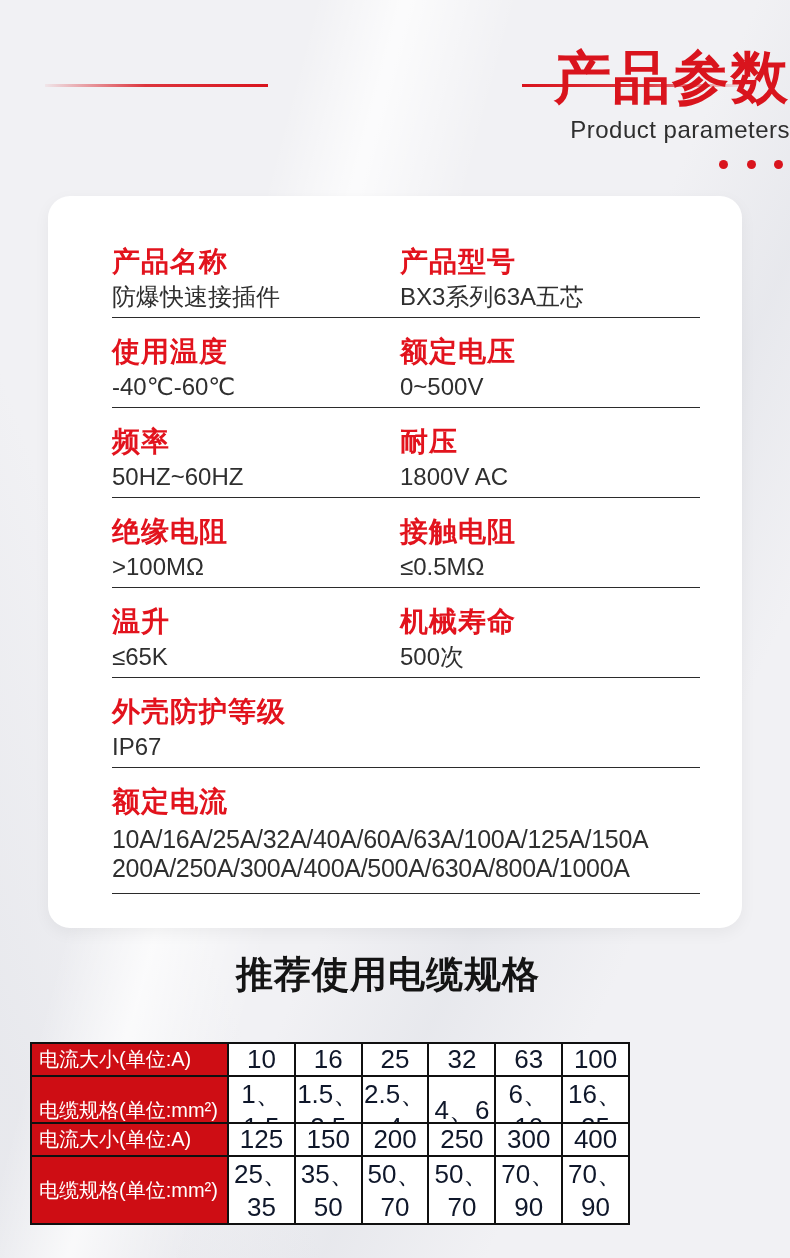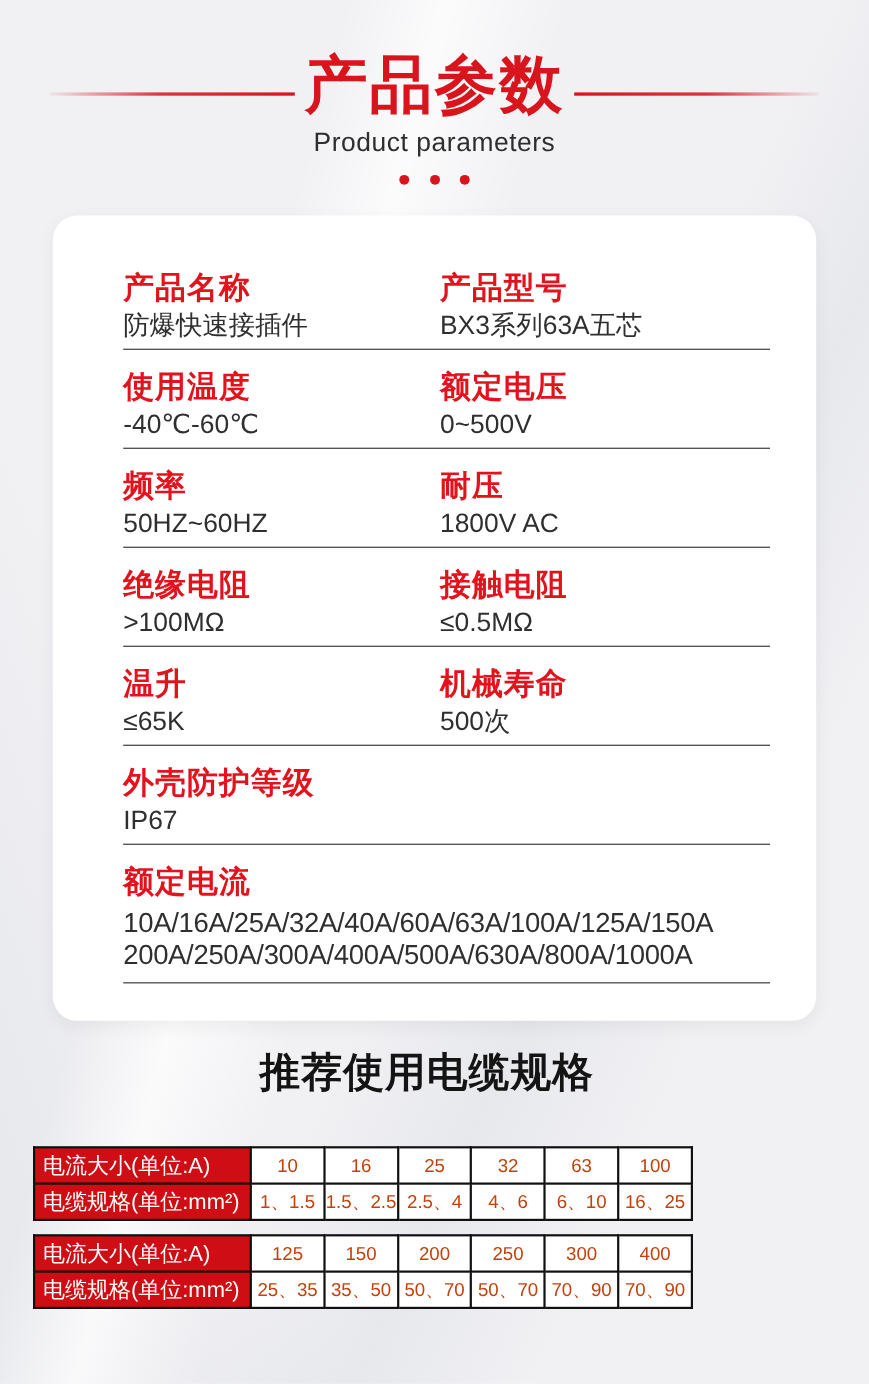--- a/index.html
+++ b/index.html
@@ -6,21 +6,21 @@
   body{
     width:790px;height:1258px;position:relative;overflow:hidden;
     font-family:"Liberation Sans","DejaVu Sans",sans-serif;
     background-color:#f1f1f4;
     background-image:
       linear-gradient(105deg, rgba(255,255,255,0) 28%, rgba(255,255,255,.75) 36%, rgba(255,255,255,0) 46%),
       linear-gradient(70deg, rgba(208,211,219,.28) 6%, rgba(255,255,255,0) 26%),
       linear-gradient(115deg, rgba(255,255,255,0) 55%, rgba(209,212,220,.30) 66%, rgba(255,255,255,0) 78%);
   }
   
-  .hdr{position:absolute;top:0;left:0;width:790px;text-align:center;}
+  .hdr{position:absolute;top:0;left:0;width:790px;text-align:right;}
   .hdr-title{
     margin-top:46px;font-size:57px;line-height:1.1;font-weight:800;
     color:#d9141d;letter-spacing:2px;
   }
   .decor-line{position:absolute;top:84px;width:223px;height:3px;}
   .decor-line.left{left:45px;background:linear-gradient(to right, rgba(217,20,29,0.05), rgba(217,20,29,.85) 45%, #d9141d);}
   .decor-line.right{left:522px;background:linear-gradient(to left, rgba(217,20,29,0.05), rgba(217,20,29,.85) 45%, #d9141d);}
   .hdr-sub{margin-top:7px;font-size:24px;color:#2e2e2e;letter-spacing:.5px;}
   .hdr-dots{margin-top:11px;}
   .dot{display:inline-block;width:9px;height:9px;border-radius:50%;background:#d9141d;margin:0 7px;vertical-align:middle;}
@@ -50,21 +50,21 @@
   }
   table.cable.t1{top:1042px;}
   table.cable.t2{top:1122px;}
   table.cable th, table.cable td{
     border:2px solid #101010;height:33px;box-sizing:border-box;padding:0;
   }
   table.cable th{
     width:197px;background:#ce0d14;color:#ffffff;font-weight:400;
     font-size:20px;text-align:left;padding-left:7px;letter-spacing:0;
   }
-  table.cable td{font-size:17px;color:#c2410c;text-align:center;}
+  table.cable td{font-size:26px;color:#0f172a;text-align:center;}
 </style>
 </head>
 <body>
 
 <div class="hdr">
   <div class="decor-line left"></div>
   <div class="decor-line right"></div>
   <div class="hdr-title">产品参数</div>
   <div class="hdr-sub">Product parameters</div>
   <div class="hdr-dots">

